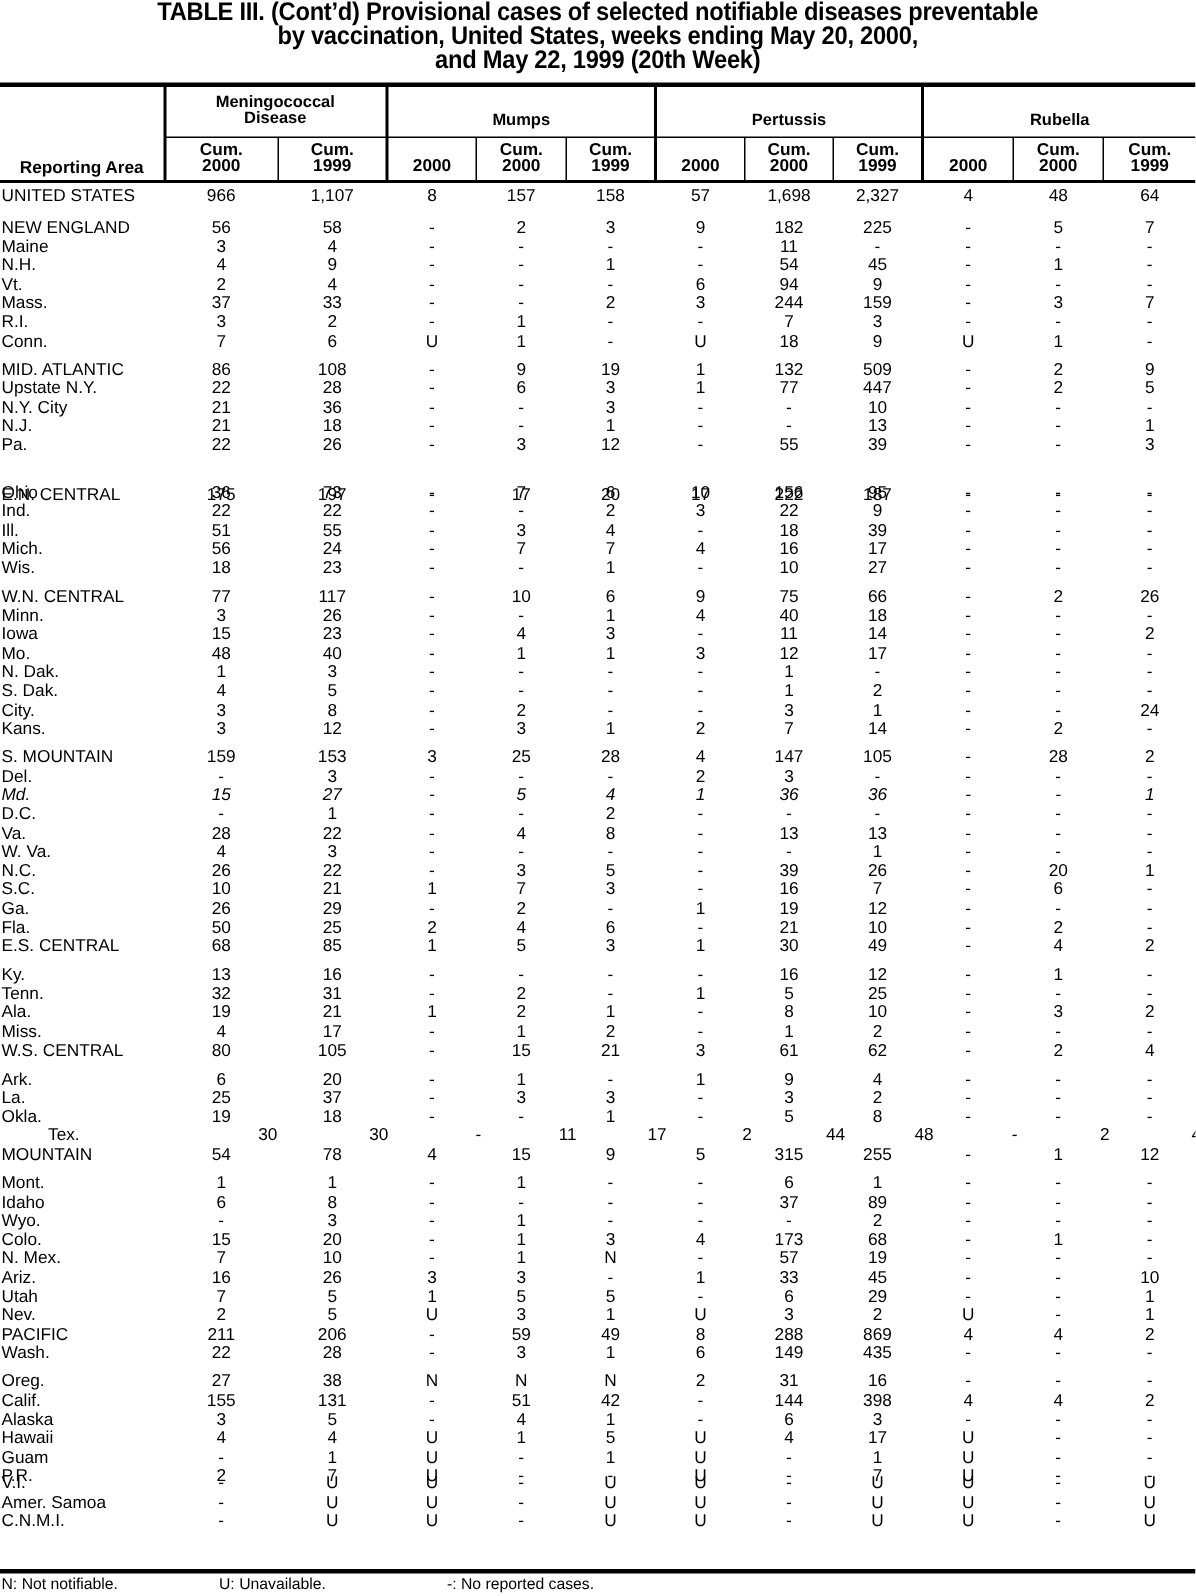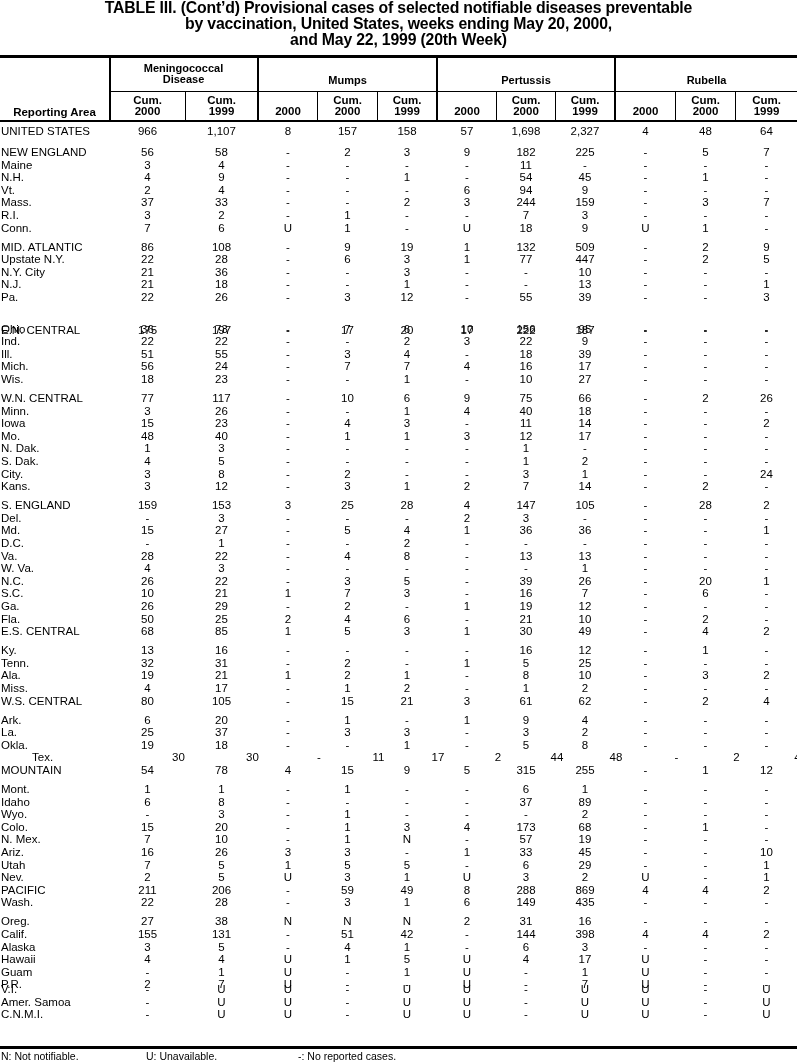--- a/index.html
+++ b/index.html
@@ -480,21 +480,21 @@
       <span class="cell" style="left: 318px; width: 59px;">3</span>
       <span class="cell" style="left: 378px; width: 58px;">1</span>
       <span class="cell" style="left: 438px; width: 58px;">2</span>
       <span class="cell" style="left: 497px; width: 58px;">7</span>
       <span class="cell" style="left: 556px; width: 58px;">14</span>
       <span class="cell" style="left: 616px; width: 59px;">-</span>
       <span class="cell" style="left: 676px; width: 59px;">2</span>
       <span class="cell" style="left: 736px; width: 61px;">-</span>
     </div>
     <div class="row" style="top: 499.2px;">
-      <span class="area">S. ENGLAND</span>
+      <span class="area">S. MOUNTAIN</span>
       <span class="cell" style="left: 110px; width: 75px;">159</span>
       <span class="cell" style="left: 186px; width: 71px;">153</span>
       <span class="cell" style="left: 259px; width: 58px;">3</span>
       <span class="cell" style="left: 318px; width: 59px;">25</span>
       <span class="cell" style="left: 378px; width: 58px;">28</span>
       <span class="cell" style="left: 438px; width: 58px;">4</span>
       <span class="cell" style="left: 497px; width: 58px;">147</span>
       <span class="cell" style="left: 556px; width: 58px;">105</span>
       <span class="cell" style="left: 616px; width: 59px;">-</span>
       <span class="cell" style="left: 676px; width: 59px;">28</span>
@@ -507,21 +507,21 @@
       <span class="cell" style="left: 259px; width: 58px;">-</span>
       <span class="cell" style="left: 318px; width: 59px;">-</span>
       <span class="cell" style="left: 378px; width: 58px;">-</span>
       <span class="cell" style="left: 438px; width: 58px;">2</span>
       <span class="cell" style="left: 497px; width: 58px;">3</span>
       <span class="cell" style="left: 556px; width: 58px;">-</span>
       <span class="cell" style="left: 616px; width: 59px;">-</span>
       <span class="cell" style="left: 676px; width: 59px;">-</span>
       <span class="cell" style="left: 736px; width: 61px;">-</span>
     </div>
-    <div class="row" style="top: 524.4px;">
+    <div class="row" style="top: 524.4px; font-style: italic;">
       <span class="area">Md.</span>
       <span class="cell" style="left: 110px; width: 75px;">15</span>
       <span class="cell" style="left: 186px; width: 71px;">27</span>
       <span class="cell" style="left: 259px; width: 58px;">-</span>
       <span class="cell" style="left: 318px; width: 59px;">5</span>
       <span class="cell" style="left: 378px; width: 58px;">4</span>
       <span class="cell" style="left: 438px; width: 58px;">1</span>
       <span class="cell" style="left: 497px; width: 58px;">36</span>
       <span class="cell" style="left: 556px; width: 58px;">36</span>
       <span class="cell" style="left: 616px; width: 59px;">-</span>

